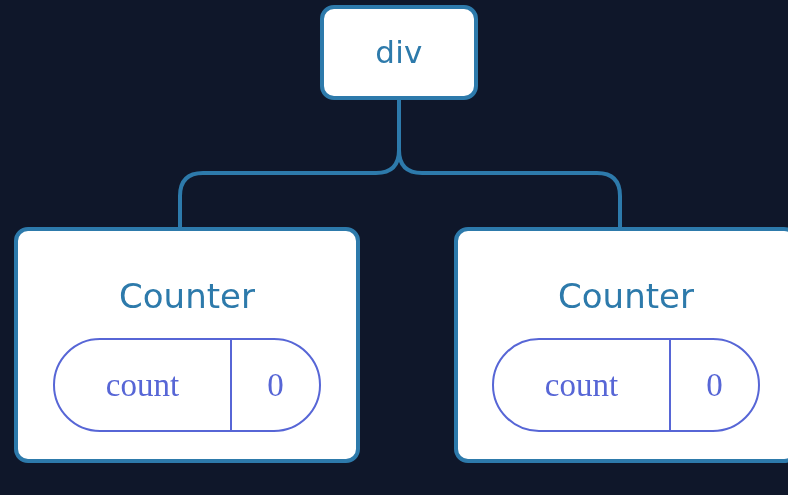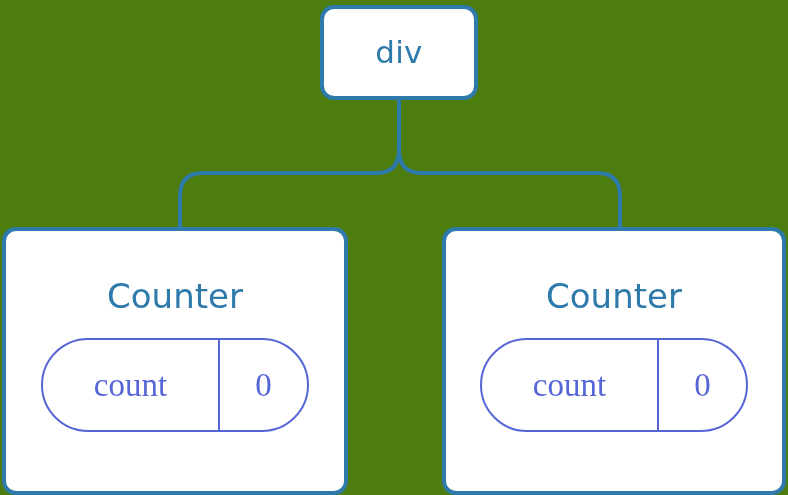--- a/index.html
+++ b/index.html
@@ -10,21 +10,21 @@
   body {
     width: 788px;
     height: 495px;
     overflow: hidden;
     font-family: "DejaVu Sans", "Liberation Sans", sans-serif;
   }
   #stage {
     position: relative;
     width: 788px;
     height: 495px;
-    background: #4d7c0f;
+    background: #0f172a;
   }
   #connectors {
     position: absolute;
     left: 0;
     top: 0;
     width: 788px;
     height: 495px;
   }
 
   
@@ -51,23 +51,24 @@
   .node-root .node-title {
     font-size: 31px;
     color: #2d7aab;
     letter-spacing: 0.3px;
     line-height: 1;
   }
 
   
   .node-child {
     top: 227px;
-    height: 268px;           
+    height: 236px;           
     border-bottom-left-radius: 14px;
     border-bottom-right-radius: 14px;
+    margin-left: 12px;
   }
   .node-child-left  { left: 2px;   width: 346px; }
   .node-child-right { left: 442px; width: 344px; }
 
   .node-child .node-title {
     margin-top: 48px;
     font-size: 34px;
     color: #2d7aab;
     line-height: 1;
   }

